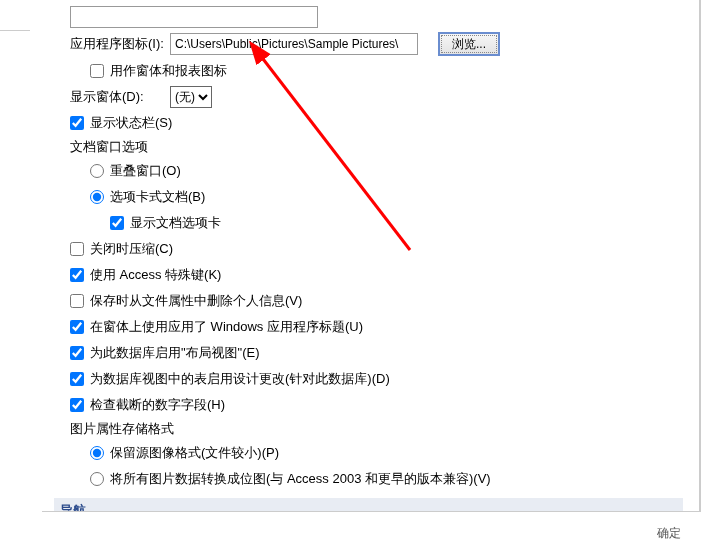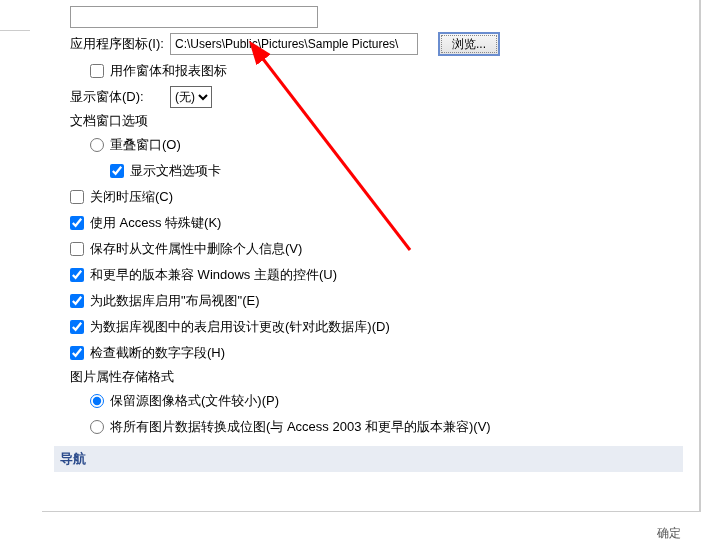--- a/index.html
+++ b/index.html
@@ -121,28 +121,36 @@
     <span>用作窗体和报表图标</span>
   </div>
 
   <div class="row indent1">
     <label class="caption">显示窗体(D):</label>
     <select class="dropdown">
       <option>(无)</option>
     </select>
   </div>
 
+  <div class="row indent1">
+    <input type="checkbox" class="chk" checked="" style="">
+    <span>显示状态栏(S)</span>
+  </div>
 
   <div class="sectionlabel">文档窗口选项</div>
 
   <div class="row indent2">
     <input type="radio" name="docwin" class="rdo" style="">
     <span>重叠窗口(O)</span>
   </div>
 
+  <div class="row indent2">
+    <input type="radio" name="docwin" class="rdo" checked="" style="">
+    <span>选项卡式文档(B)</span>
+  </div>
 
   <div class="row indent3">
     <input type="checkbox" class="chk" checked="" style="">
     <span>显示文档选项卡</span>
   </div>
 
   <div class="row indent1">
     <input type="checkbox" class="chk" style="">
     <span>关闭时压缩(C)</span>
   </div>
@@ -152,21 +160,21 @@
     <span>使用 Access 特殊键(K)</span>
   </div>
 
   <div class="row indent1">
     <input type="checkbox" class="chk" style="">
     <span>保存时从文件属性中删除个人信息(V)</span>
   </div>
 
   <div class="row indent1">
     <input type="checkbox" class="chk" checked="" style="">
-    <span>和更早的版本兼容 Windows 主题的控件(U)</span>
+    <span>在窗体上使用应用了 Windows 应用程序标题(U)</span>
   </div>
 
   <div class="row indent1">
     <input type="checkbox" class="chk" checked="" style="">
     <span>为此数据库启用"布局视图"(E)</span>
   </div>
 
   <div class="row indent1">
     <input type="checkbox" class="chk" checked="" style="">
     <span>为数据库视图中的表启用设计更改(针对此数据库)(D)</span>

